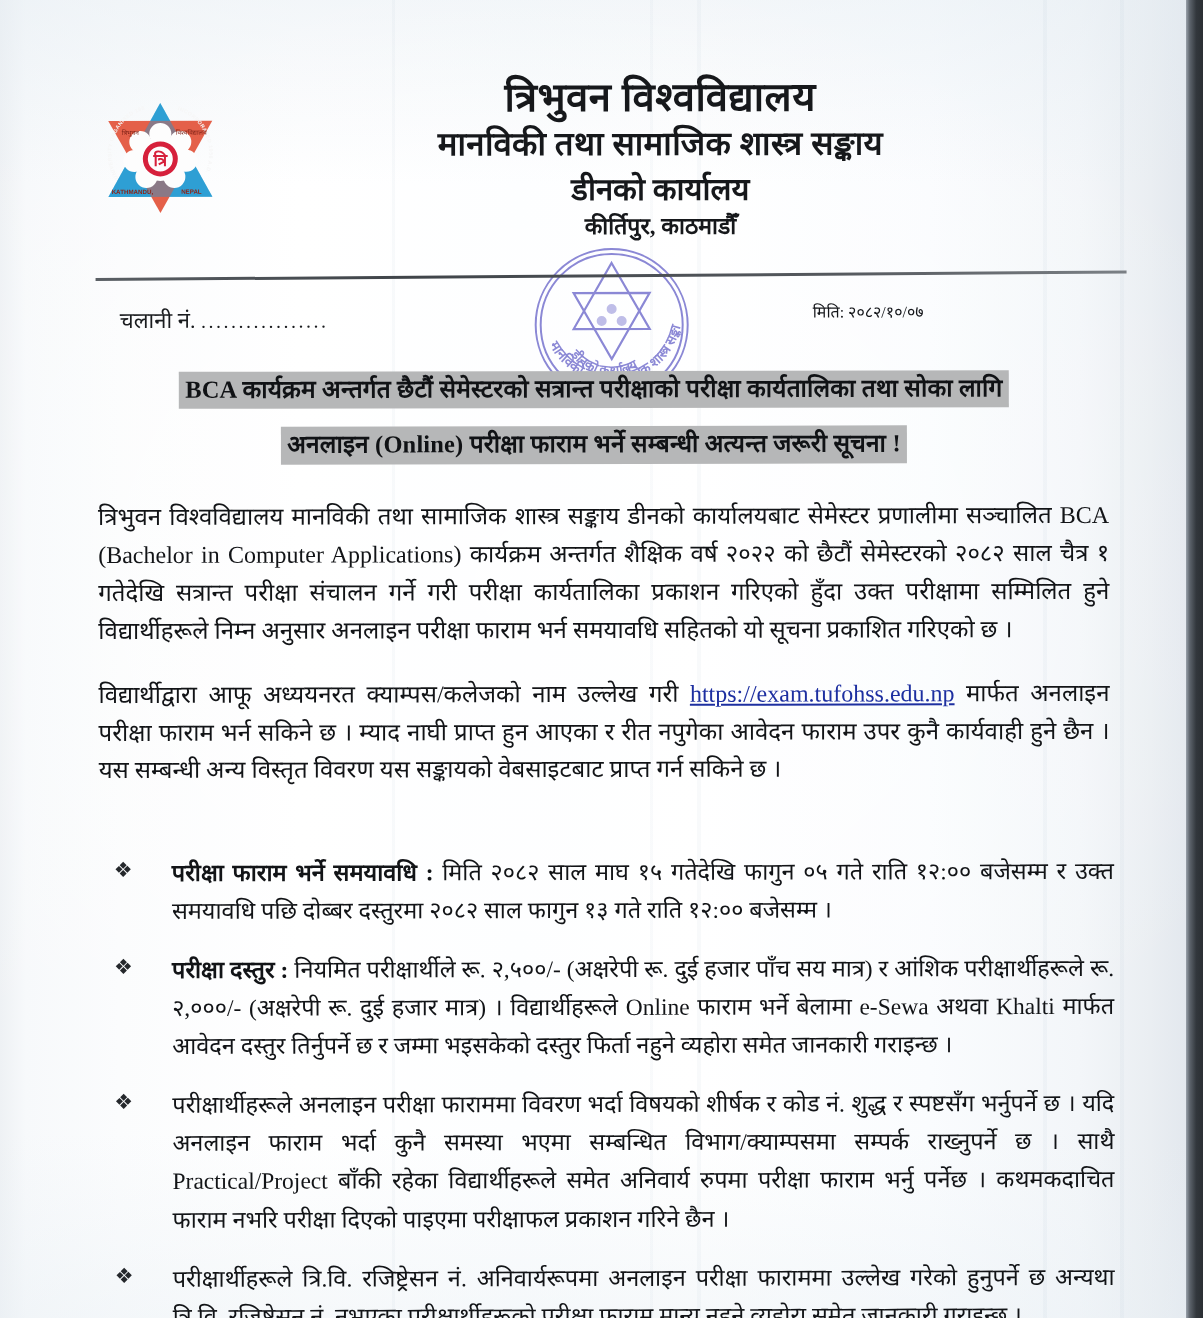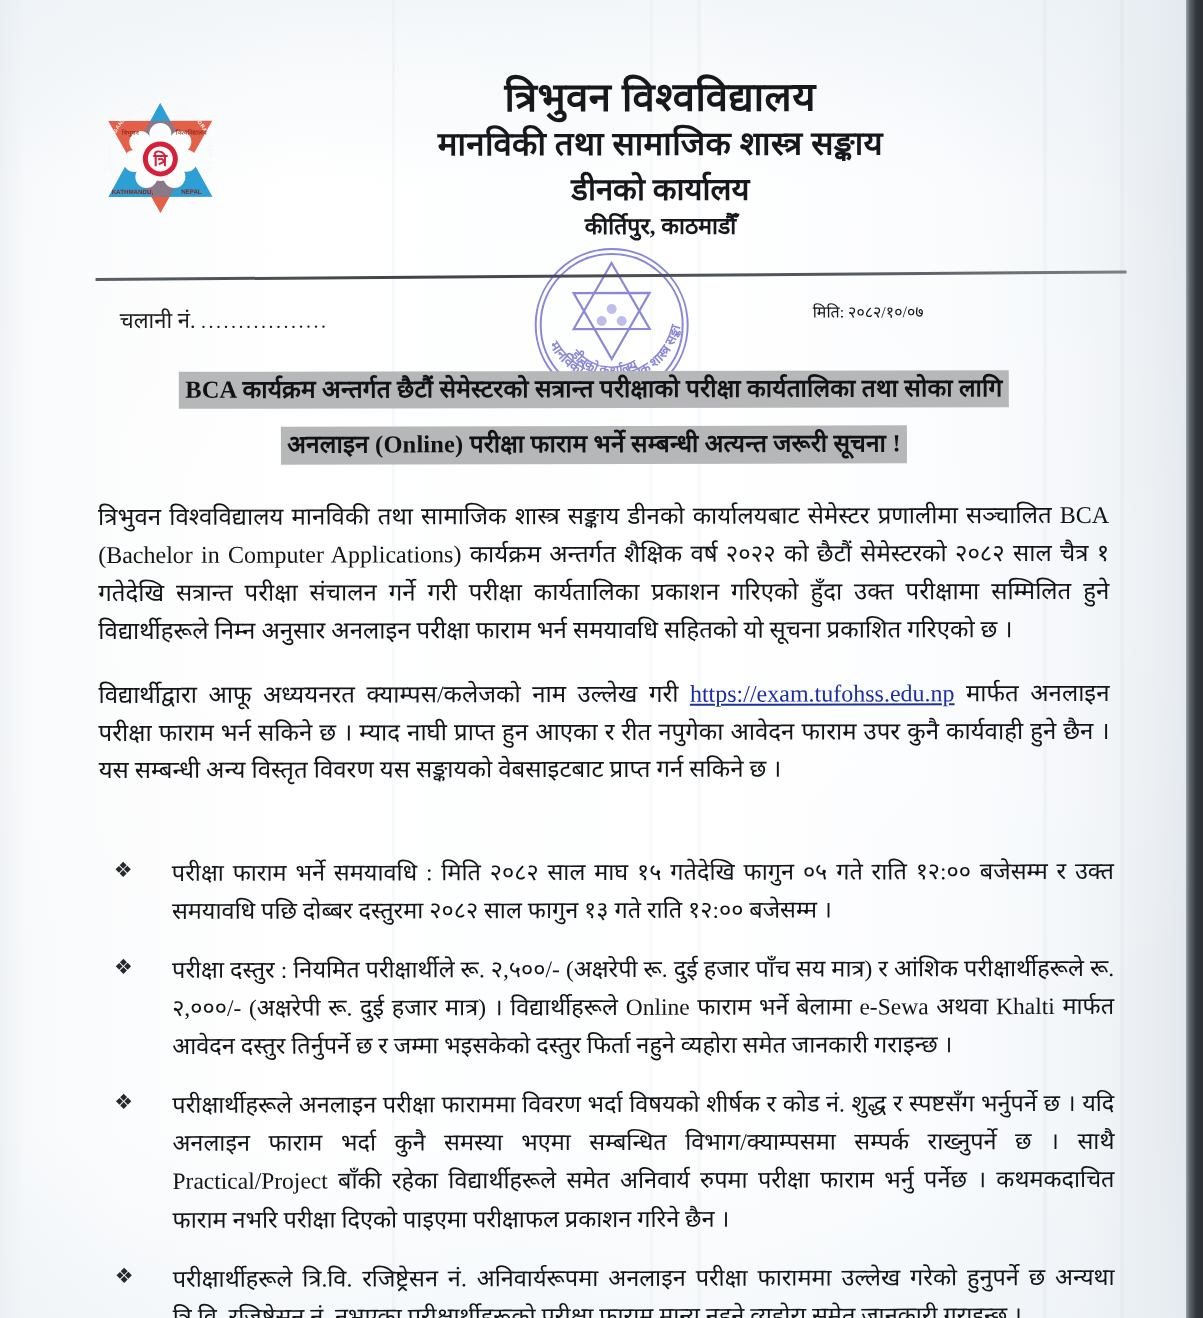--- a/index.html
+++ b/index.html
@@ -148,21 +148,21 @@
     position: relative;
     padding-left: 58px;
     margin-bottom: 21px;
     text-align: justify;
   }
   .bullet .mark {
     position: absolute; left: 0; top: 1px;
     font-size: 21px; color: #25282c;
     line-height: 1.5;
   }
-  .bullet b { font-weight: 400; }
+  .bullet b { font-weight: 700; }
 
   
   .skew { transform: rotate(-0.12deg); transform-origin: 50% 0; }
 </style>
 </head>
 <body>
 
 <div id="page">
   <div id="papertint"></div>
   <div id="scanbands"></div>

